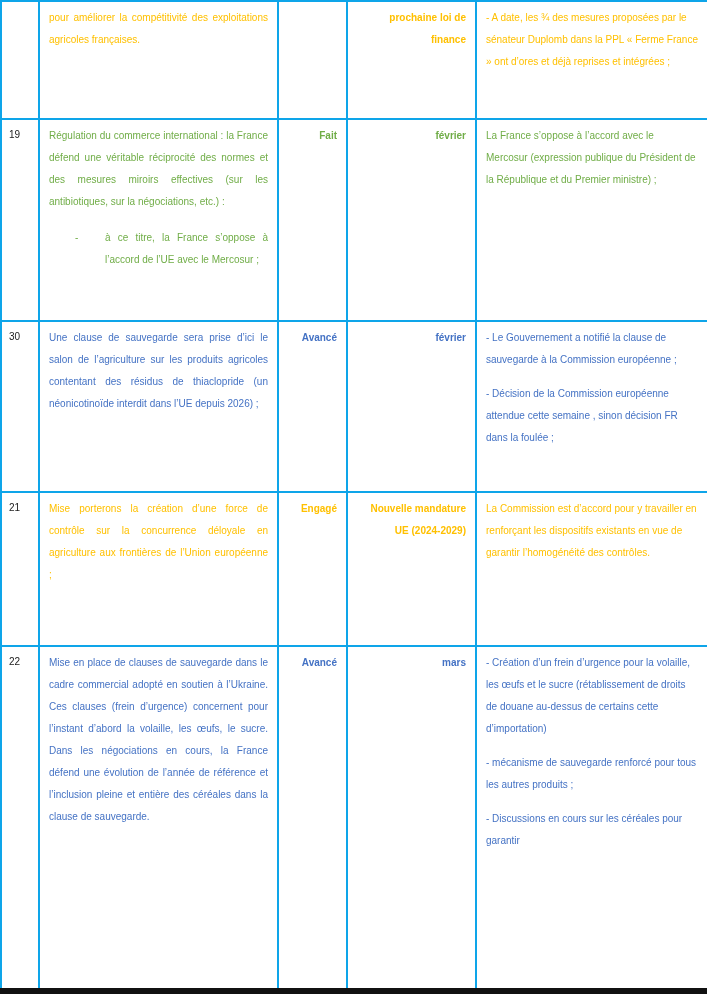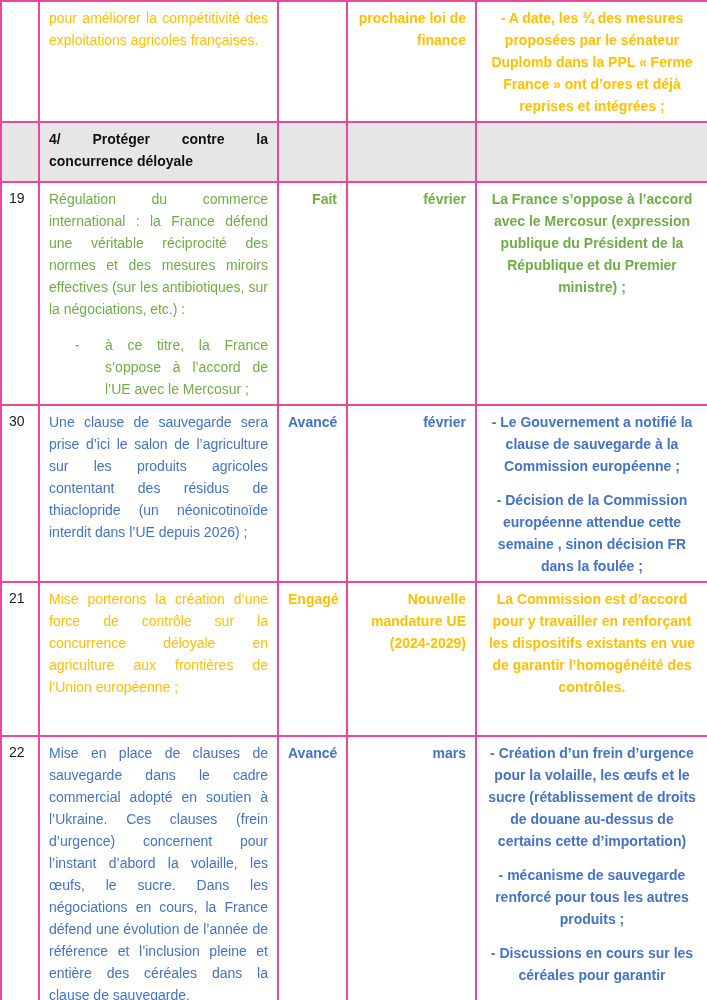--- a/index.html
+++ b/index.html
@@ -10,32 +10,32 @@
   }
   .page{width:707px;height:1000px;background:#fff;}
   table.measures{
     width:707px;height:994px;
     table-layout:fixed;
     border-collapse:collapse;
     border-top:2px solid #3f3f3f;
     border-bottom:6px solid #111;
   }
   td{
-    border:2px solid #ec4899;
+    border:2px solid #0ea5e9;
     vertical-align:top;
     padding:5px 9px 4px 9px;
-    font-size:14px;
+    font-size:10px;
     line-height:22px;
     overflow:hidden;
     box-sizing:border-box;
   }
   td.numcell{padding:4px 4px 4px 7px;color:#1a1a1a;text-align:left;}
   td.measurecell{text-align:justify;}
   td.statuscell,td.timelinecell{text-align:right;font-weight:bold;}
-  td.commentcell{text-align:center;font-weight:bold;}
+  td.commentcell{text-align:left;}
   tr.sectionrow td{background:#e7e6e6;}
   .section-title{
     color:#111;font-weight:bold;text-align:justify;margin:0;
   }
   p{margin:0 0 12px 0;}
   p:last-child{margin-bottom:0;}
   .bullet{display:flex;margin-top:14px;}
   .bullet .dash{width:30px;flex:0 0 30px;text-align:left;padding-left:26px;box-sizing:content-box;}
   .bullet .btext{flex:1;text-align:justify;}
 </style>
@@ -60,29 +60,20 @@
         </td>
         <td class="statuscell"></td>
         <td class="timelinecell">
           <p>prochaine loi de finance</p>
         </td>
         <td class="commentcell">
           <p>- A date, les ¾ des mesures proposées par le sénateur Duplomb dans la PPL « Ferme France » ont d’ores et déjà reprises et intégrées ;</p>
         </td>
       </tr>
 
-      <tr class="sectionrow" style="height:60px">
-        <td class="numcell"></td>
-        <td class="measurecell">
-          <p class="section-title">4/ Protéger contre la concurrence déloyale</p>
-        </td>
-        <td class="statuscell"></td>
-        <td class="timelinecell"></td>
-        <td class="commentcell"></td>
-      </tr>
 
       <tr style="height: 202px; color: rgb(112, 173, 71); padding-left: 40px;">
         <td class="numcell">19</td>
         <td class="measurecell">
           <p>Régulation du commerce international : la France défend une véritable réciprocité des normes et des mesures miroirs effectives (sur les antibiotiques, sur la négociations, etc.) :</p>
           <p class="bullet">
             <span class="dash">-</span>
             <span class="btext">à ce titre, la France s’oppose à l’accord de l’UE avec le Mercosur ;</span>
           </p>
         </td>

